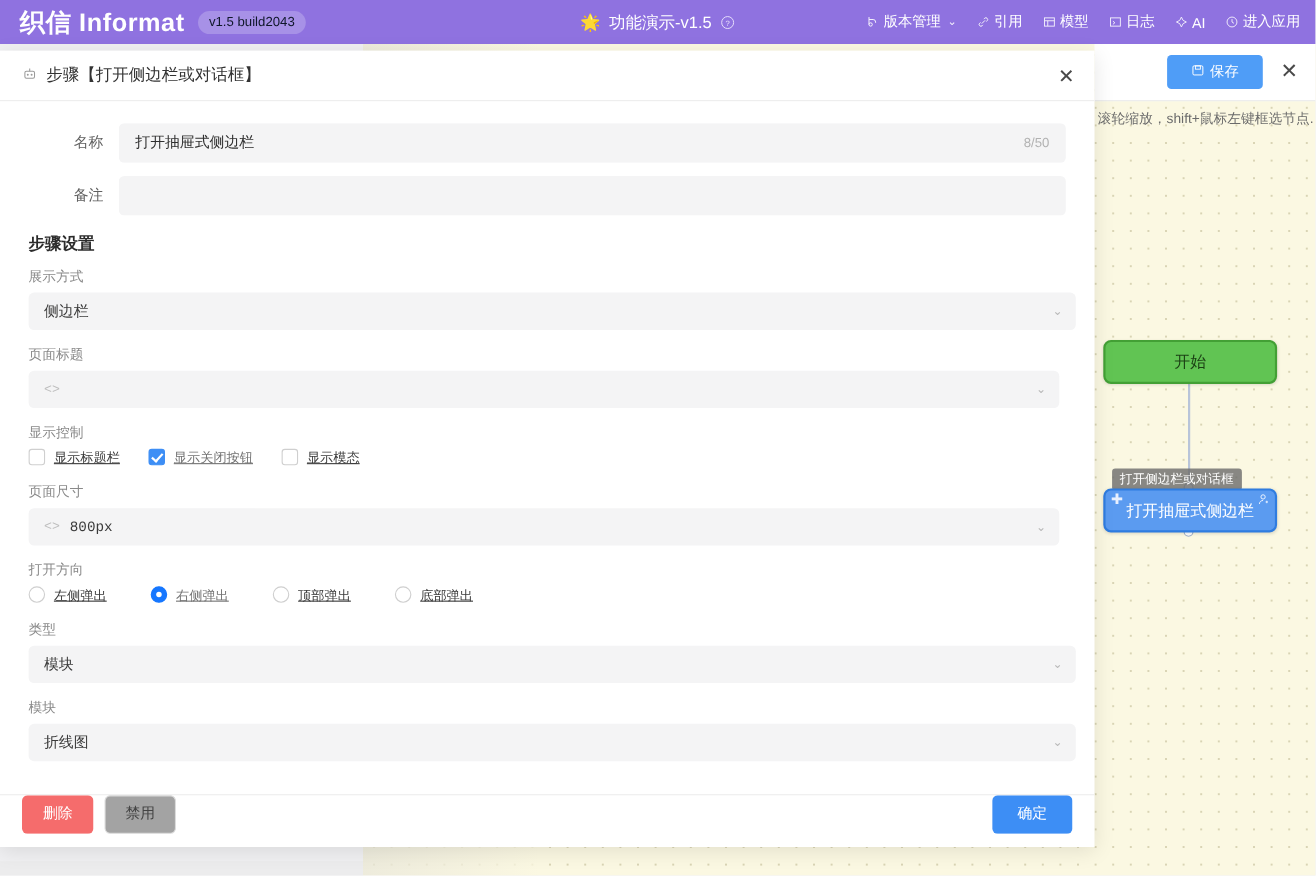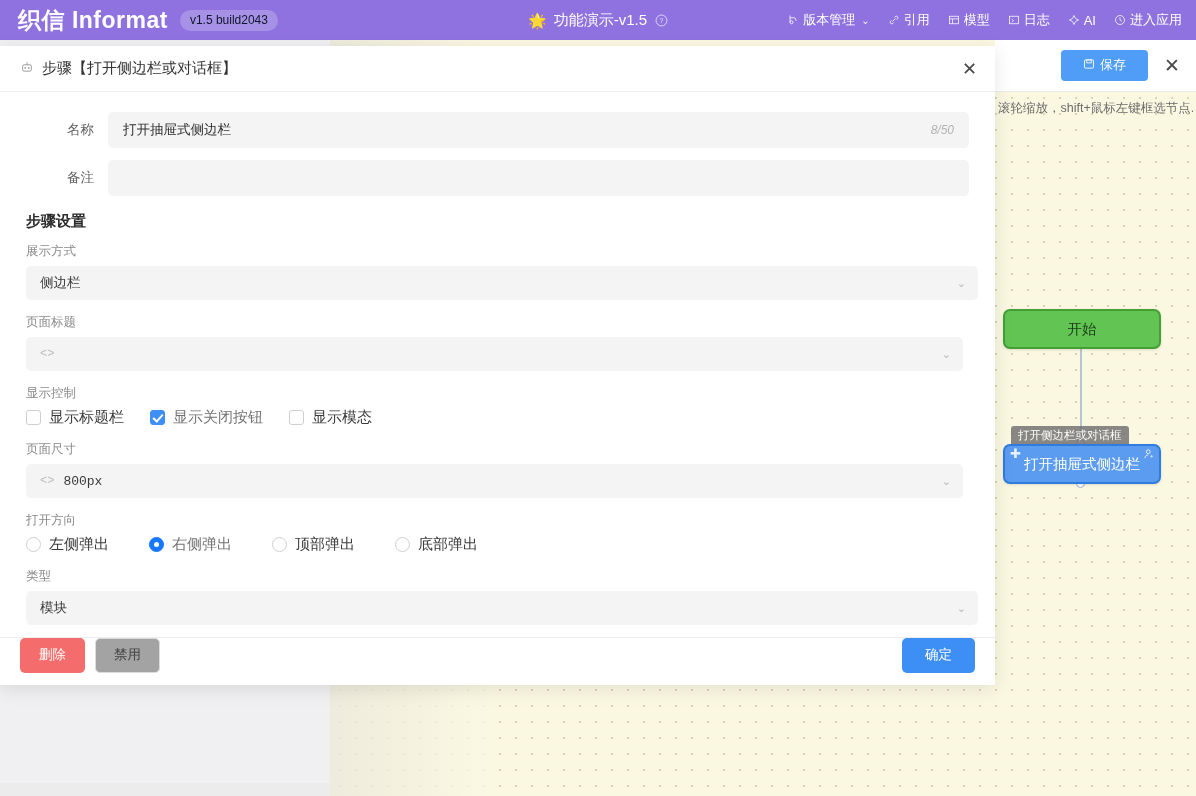--- a/index.html
+++ b/index.html
@@ -146,21 +146,21 @@
   }
   .save-ico { font-size: 12px; line-height: 1; }
   .canvas-close {
     font-size: 19px; color: #4a4a4a; cursor: pointer;
     line-height: 1; padding: 0 2px;
   }
 
   
   .modal {
     position: absolute; left: 0; top: 46px;
-    width: 995px; height: 639px;
+    width: 995px; height: 724px;
     background: #ffffff;
     box-shadow: 0 4px 18px rgba(0,0,0,.10);
     display: flex; flex-direction: column;
   }
   .modal-head {
     height: 46px; min-height: 46px;
     border-bottom: 1px solid #ededed;
     display: flex; align-items: center;
     padding: 0 18px 0 20px;
   }
@@ -181,21 +181,21 @@
     width: 82px; text-align: right; padding-right: 14px;
     font-size: 13.5px; color: #606060;
   }
   .inp {
     flex: 1; height: 36px; border-radius: 5px;
     background: #f4f4f5; border: 1px solid transparent;
     display: flex; align-items: center;
     padding: 0 14px; font-size: 13.5px; color: #2f2f2f;
   }
   .inp-counter {
-    margin-left: auto; font-size: 12px; color: #b2b2b2; font-style: italic;
+    margin-left: auto; font-size: 12px; color: #b2b2b2;
   }
 
   .section-title {
     font-size: 15px; font-weight: 700; color: #2b2b2b;
     margin: 16px 0 12px 0;
   }
   .field { margin-bottom: 14px; }
   .field-label { font-size: 12.5px; color: #8a8a8a; margin-bottom: 6px; }
 
   .select {
@@ -216,22 +216,22 @@
   .code-ico {
     font-size: 12px; color: #bdbdbd; margin-right: 9px;
     font-family: "Liberation Mono", "DejaVu Sans Mono", monospace;
   }
   .mono { font-family: "Liberation Mono", "DejaVu Sans Mono", monospace; font-size: 13px; }
   .placeholder { color: #c3c3c3; }
 
   
   .opt-row { display: flex; align-items: center; gap: 0; margin-top: 2px; }
   .opt {
-    display: flex; align-items: center; cursor: pointer;
-    margin-right: 26px; font-size: 15px; color: #3a3a3a;
+    display: flex; align-items: flex-start; cursor: pointer;
+    margin-right: 26px; font-size: 12px; color: #3a3a3a; text-decoration: underline;
   }
   .cbox {
     width: 15px; height: 15px; border-radius: 3px;
     border: 1px solid #cfcfcf; background: #fff;
     margin-right: 8px; display: inline-block; position: relative;
   }
   .cbox.checked { background: #3d8ef5; border-color: #3d8ef5; }
   .cbox.checked::after {
     content: ""; position: absolute; left: 4.3px; top: 1.2px;
     width: 4px; height: 8px;

